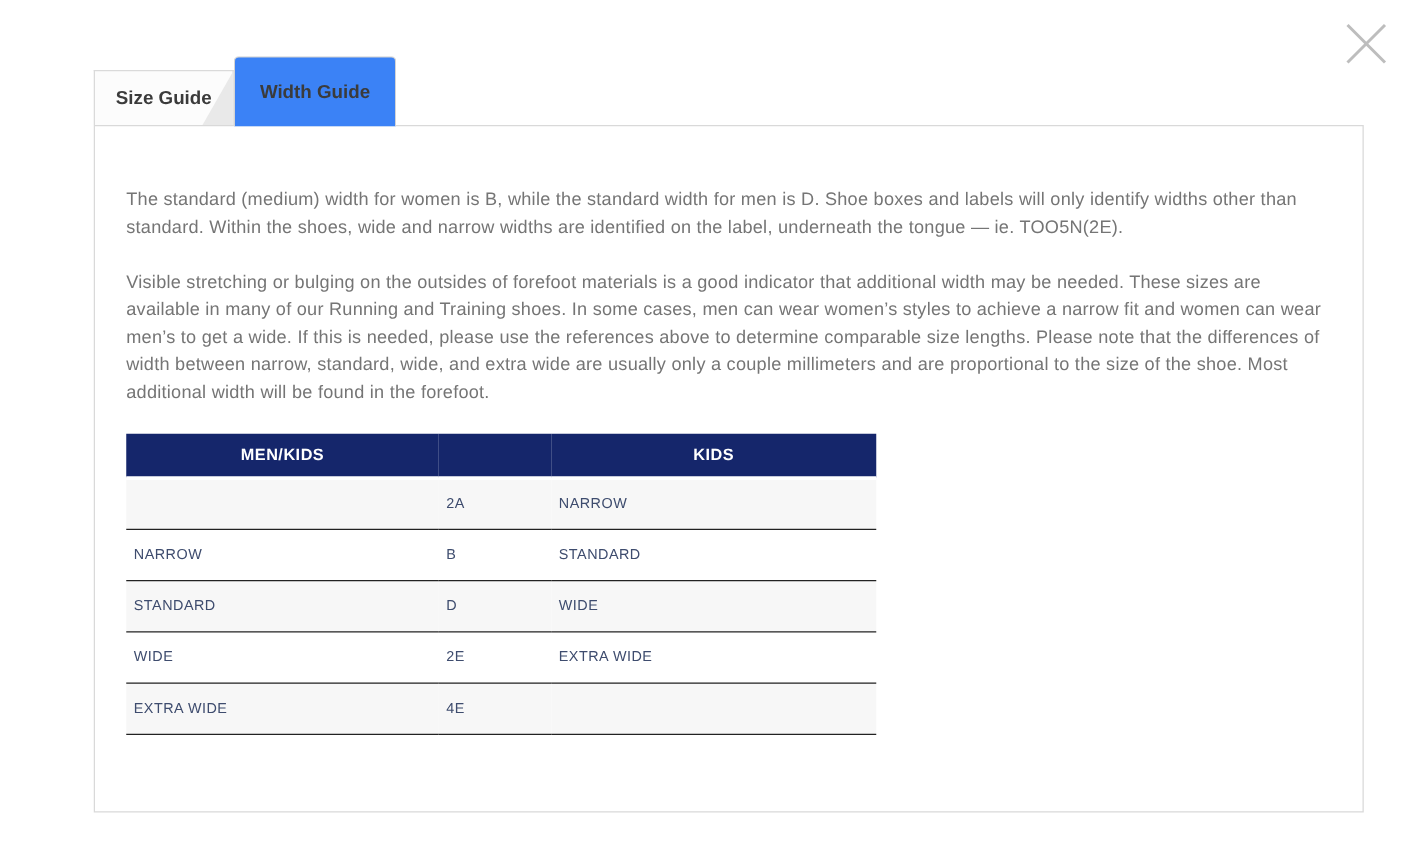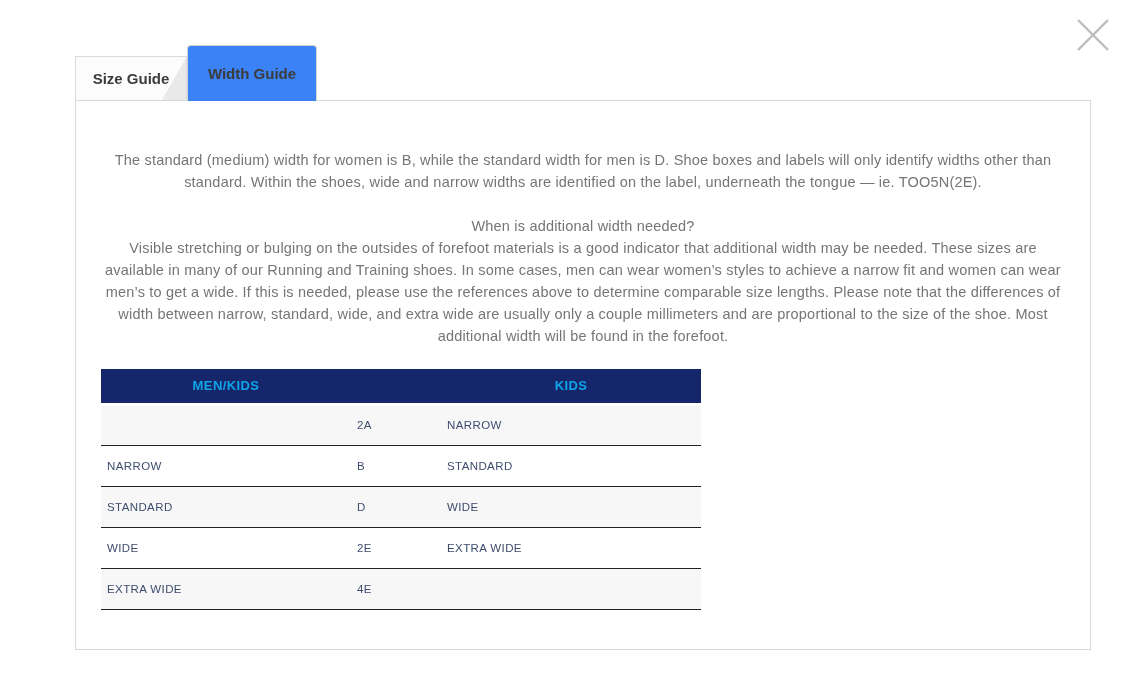--- a/index.html
+++ b/index.html
@@ -84,37 +84,36 @@
     position: relative;
     z-index: 1;
   }
   .panel p, .panel .textblock {
     font-size: 14.5px;
     line-height: 22px;
     letter-spacing: 0.2px;
     color: #757575;
     max-width: 985px;
     margin: 0 0 22px 0;
-    text-align: center;
   }
   .question { margin: 0; }
 
   
   table.width-table {
     border-collapse: collapse;
     width: 600px;
     margin-top: 22px;
     table-layout: fixed;
   }
   table.width-table col.c1 { width: 250px; }
   table.width-table col.c2 { width: 90px; }
   table.width-table col.c3 { width: 260px; }
   table.width-table th {
     background: #15266b;
-    color: #0ea5e9;
+    color: #ffffff;
     font-size: 13px;
     font-weight: bold;
     letter-spacing: 0.4px;
     height: 35px;
     text-align: center;
     border-bottom: 3px solid #ffffff;
   }
   table.width-table td {
     height: 41px;
     font-size: 11.5px;
@@ -148,21 +147,20 @@
     <div class="tab active">
       <span>Width Guide</span>
     </div>
   </div>
 
   <div class="panel">
 
     <p>The standard (medium) width for women is B, while the standard width for men is D. Shoe boxes and labels will only identify widths other than standard. Within the shoes, wide and narrow widths are identified on the label, underneath the tongue — ie. TOO5N(2E).</p>
 
     <div class="textblock">
-      <div class="question">When is additional width needed?</div>
       <div>Visible stretching or bulging on the outsides of forefoot materials is a good indicator that additional width may be needed. These sizes are available in many of our Running and Training shoes. In some cases, men can wear women’s styles to achieve a narrow fit and women can wear men’s to get a wide. If this is needed, please use the references above to determine comparable size lengths. Please note that the differences of width between narrow, standard, wide, and extra wide are usually only a couple millimeters and are proportional to the size of the shoe. Most additional width will be found in the forefoot.</div>
     </div>
 
     <table class="width-table">
       <colgroup>
           <col class="c1">
           <col class="c2">
           <col class="c3">
         </colgroup>
       <thead>

